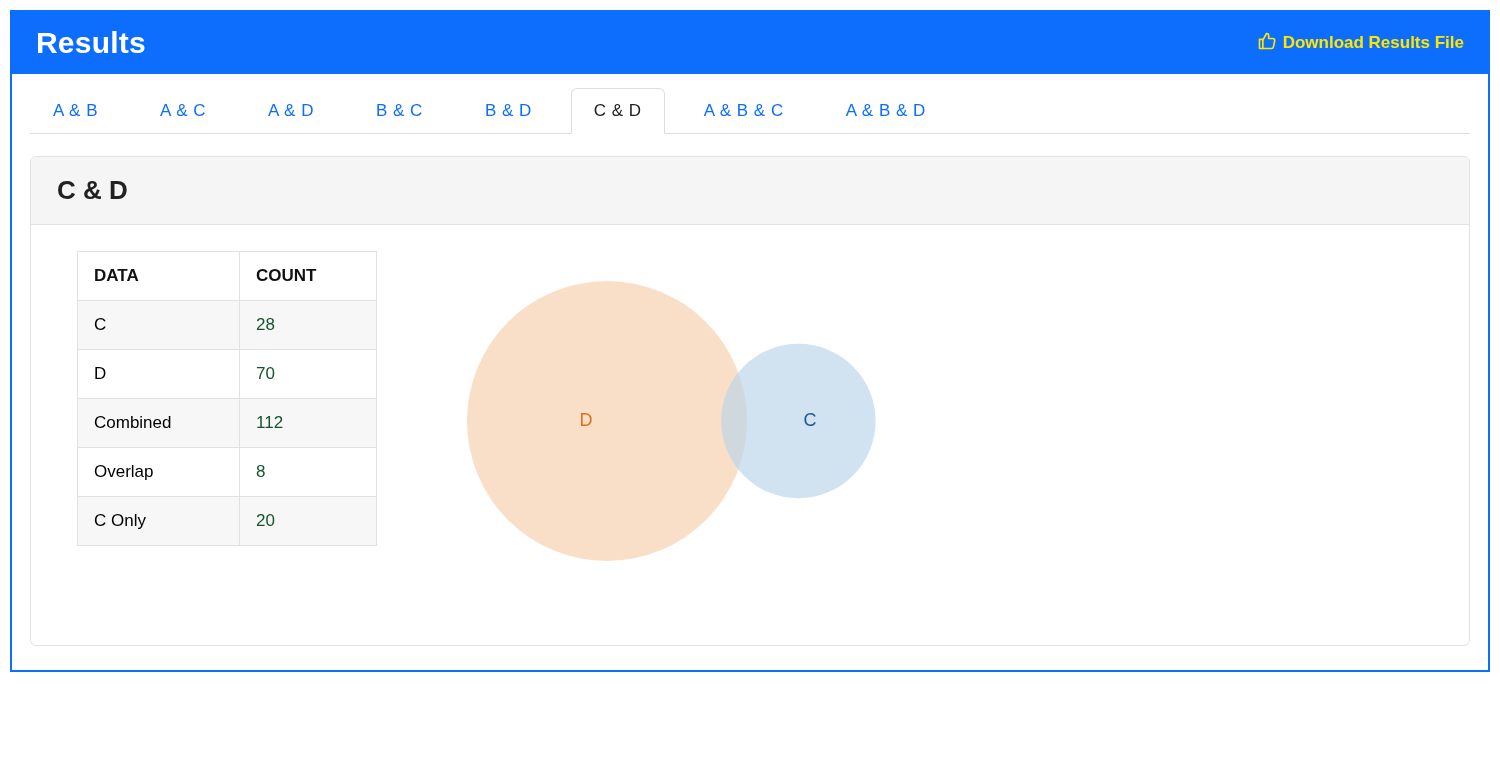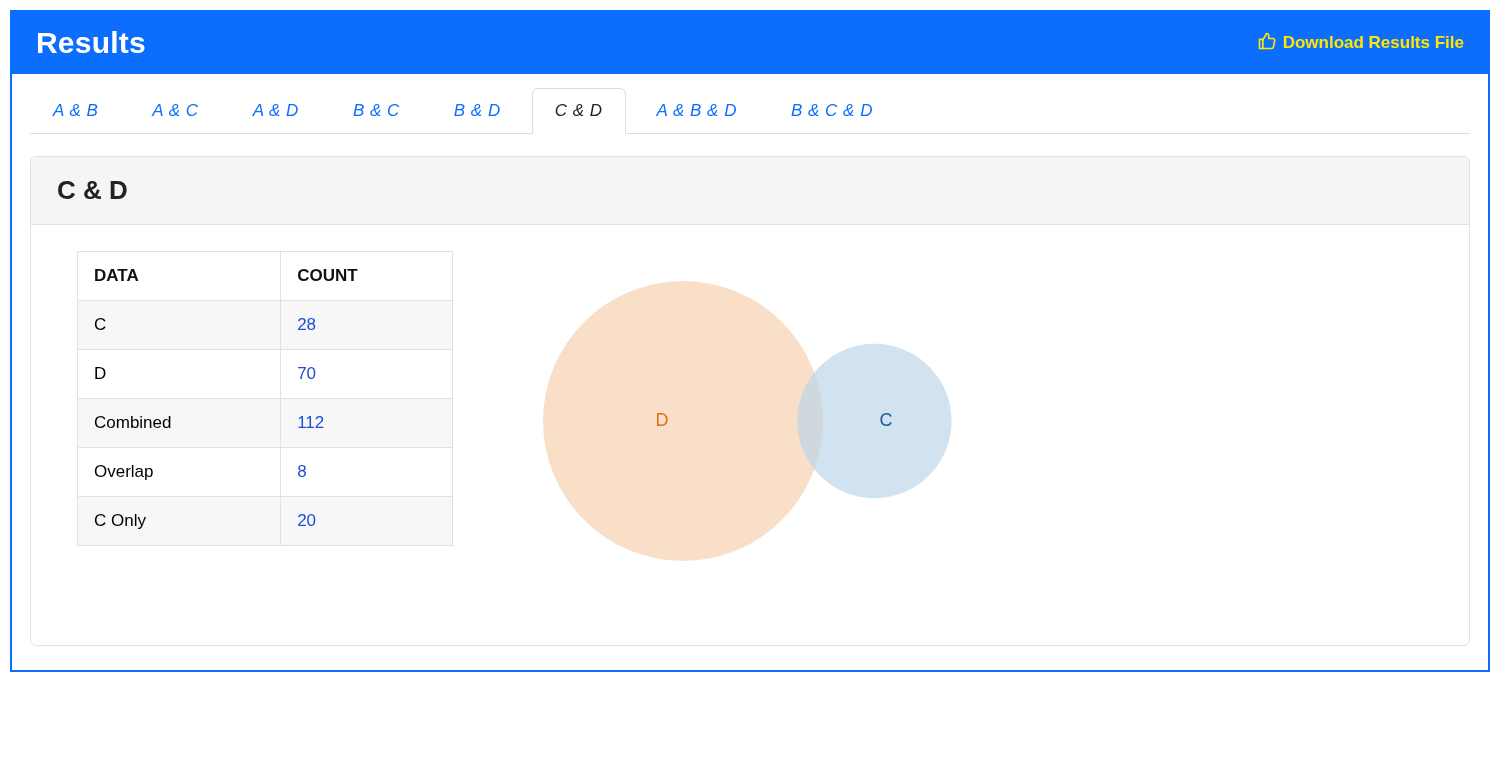--- a/index.html
+++ b/index.html
@@ -36,22 +36,21 @@
     gap: 6px;
     text-decoration: none;
     cursor: pointer;
   }
   .download-link svg { width: 20px; height: 20px; }
   .panel-body { padding: 14px 18px 24px 18px; }
 
   .tabs {
     display: flex;
     border-bottom: 1px solid #ddd;
-    gap: 8px;
-    font-style: italic;
+    gap: 16px;
   }
   .tab {
     padding: 12px 22px;
     font-size: 17px;
     font-weight: 500;
     letter-spacing: 0.5px;
     color: #0d6efd;
     cursor: pointer;
     border: 1px solid transparent;
     border-top-left-radius: 6px;
@@ -81,36 +80,36 @@
   }
   .section-body {
     padding: 26px 46px 50px 46px;
     display: flex;
     gap: 60px;
     align-items: flex-start;
   }
 
   table.data {
     border-collapse: collapse;
-    width: 376px;
+    width: 300px;
     font-size: 17px;
   }
   table.data th, table.data td {
     border: 1px solid #e1e1e1;
     padding: 14px 16px;
     text-align: left;
   }
   table.data thead th {
     font-weight: 700;
     color: #111;
     background: #fff;
   }
   table.data tbody tr:nth-child(odd) td { background: #f7f7f7; }
   table.data tbody tr:nth-child(even) td { background: #fff; }
-  table.data tbody td:nth-child(2) { color: #1d4ed8; }
+  table.data tbody td:nth-child(2) { color: #14532d; }
 
   .venn-wrap { flex: 0 0 auto; }
 </style>
 </head>
 <body>
 
 <div class="panel">
 
   <div class="panel-header">
     <div class="panel-title">Results</div>
@@ -127,22 +126,22 @@
 
   <div class="panel-body">
 
     <div class="tabs" id="tab-bar">
         <div class="tab">A &amp; B</div>
         <div class="tab">A &amp; C</div>
         <div class="tab">A &amp; D</div>
         <div class="tab">B &amp; C</div>
         <div class="tab">B &amp; D</div>
         <div class="tab active">C &amp; D</div>
+        <div class="tab">A &amp; B &amp; C</div>
         <div class="tab">A &amp; B &amp; D</div>
-        <div class="tab">B &amp; C &amp; D</div>
       </div>
 
     <div class="section">
       <div class="section-header">C &amp; D</div>
       <div class="section-body">
 
         <table class="data">
           <thead>
             <tr>
               <th>DATA</th>

